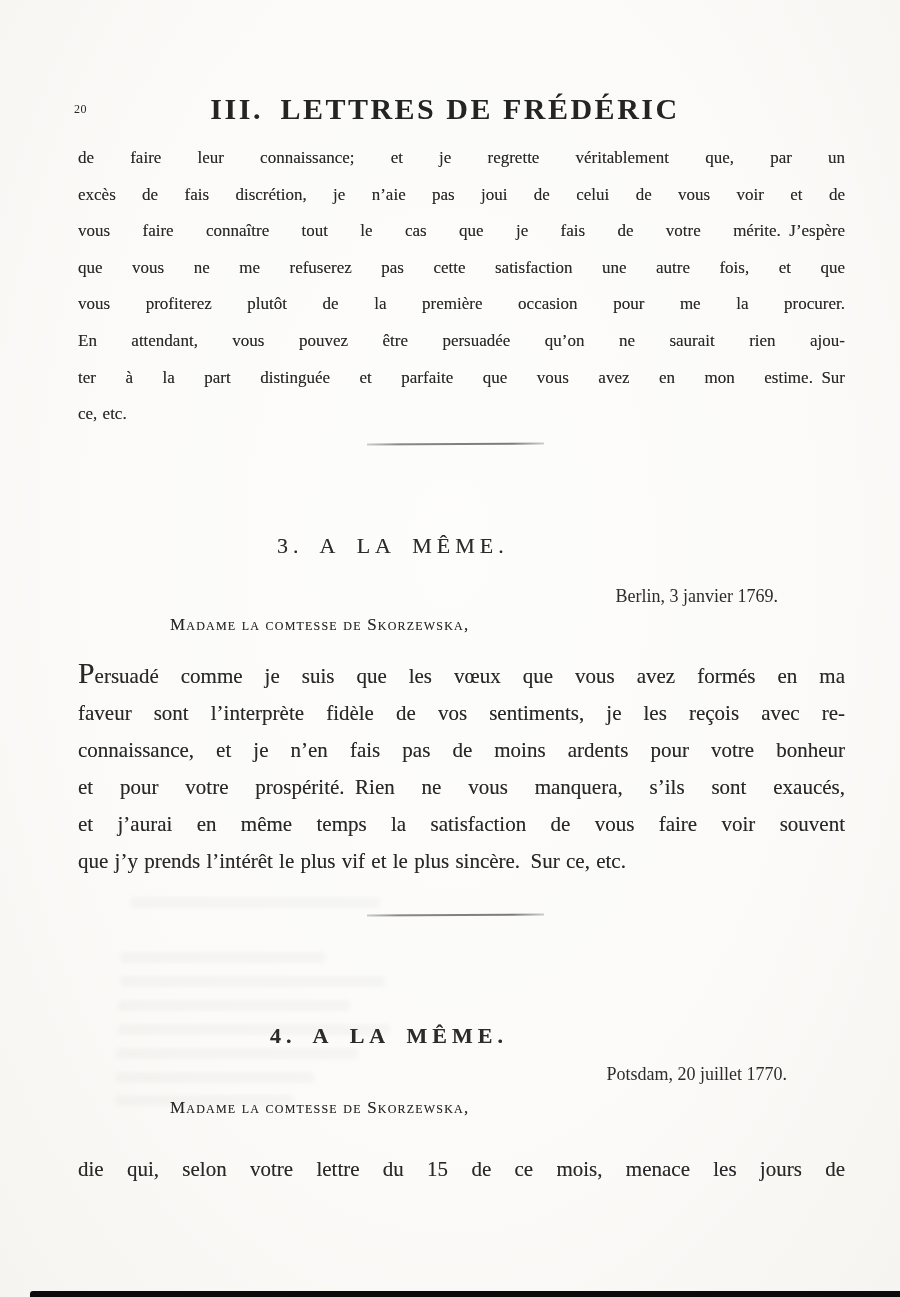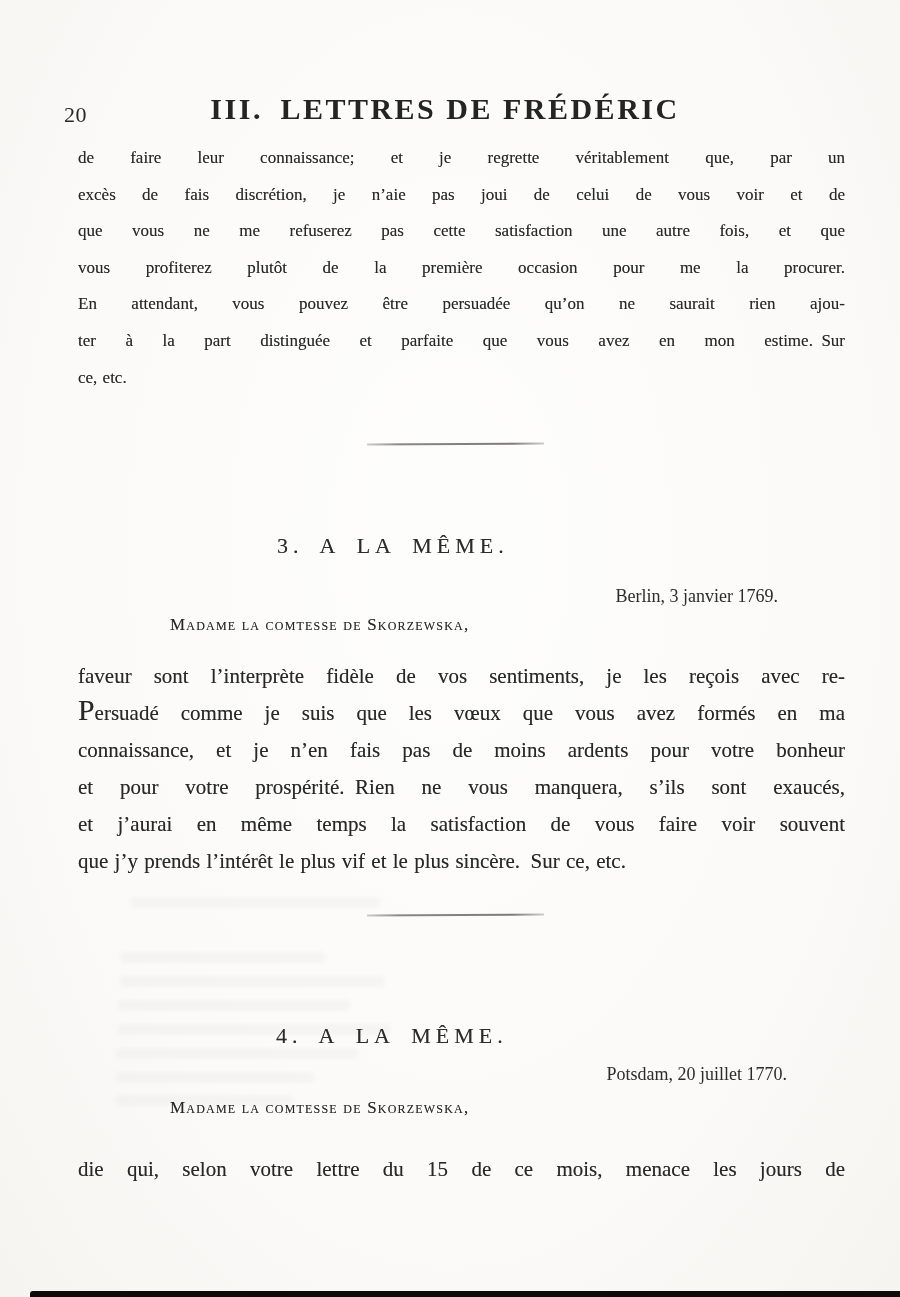--- a/index.html
+++ b/index.html
@@ -7,21 +7,21 @@
     position:relative;
     width:900px;height:1297px;
     margin:0 auto;
     overflow:hidden;
     background:radial-gradient(ellipse at 50% 42%, #fdfdfc 0%, #fbfaf8 62%, #f5f4f0 100%);
     font-family:"Liberation Serif","DejaVu Serif",serif;
     color:#282828;
   }
   .abs{position:absolute;}
   
-  .folio{top:102px;left:64px;font-size:22px;letter-spacing:.5px;}
+  .folio{top:102px;left:74px;font-size:12px;letter-spacing:.5px;}
   .running-header{
     top:92px;left:0;right:10px;text-align:center;
     font-size:30px;font-weight:bold;letter-spacing:2.5px;
     color:#242424;
   }
   
   .para{left:78px;width:767px;word-spacing:1px;text-shadow:0 0 .4px rgba(40,40,40,.45);}
   #para-continued{top:140px;font-size:17px;line-height:36.6px;}
   #body-letter3{top:658px;font-size:21px;line-height:37px;}
   #body-letter4{top:1150px;font-size:21px;line-height:38px;}
@@ -30,21 +30,21 @@
   .lettrine{font-size:1.42em;line-height:0;}
   
   .divider{height:2px;background:linear-gradient(90deg,rgba(120,118,115,.35),#8a8884 18%,#7d7b77 82%,rgba(120,118,115,.35));transform:rotate(-.25deg);}
   #divider-1{top:443px;left:367px;width:177px;}
   #divider-2{top:914px;left:367px;width:177px;}
   .letter-heading{
     font-size:22px;letter-spacing:5px;word-spacing:7px;
     color:#2b2b2b;white-space:nowrap;text-shadow:0 0 .4px rgba(40,40,40,.4);
   }
   #heading-letter3{top:533px;left:277px;}
-  #heading-letter4{top:1023px;left:276px;}
+  #heading-letter4{top:1023px;left:270px;font-weight:bold;}
   .dateline{font-size:18px;white-space:nowrap;color:#2c2c2c;}
   #dateline-letter3{top:586px;right:122px;margin-left:32px;}
   #dateline-letter4{top:1064px;right:113px;}
   .salutation{
     left:170px;font-size:17px;font-variant:small-caps;
     letter-spacing:1.2px;white-space:nowrap;color:#272727;
     text-shadow:0 0 .4px rgba(40,40,40,.4);
   }
   #salutation-letter3{top:615px;}
   #salutation-letter4{top:1098px;}
@@ -57,36 +57,37 @@
 <body>
 
 <div class="page">
 
   <div class="abs folio">20</div>
   <div class="abs running-header">III. LETTRES DE FRÉDÉRIC</div>
 
   <div class="abs para" id="para-continued">
     <div class="pline">de faire leur connaissance; et je regrette véritablement que, par un</div>
     <div class="pline">excès de fais discrétion, je n’aie pas joui de celui de vous voir et de</div>
+    <div class="pline">vous faire connaître tout le cas que je fais de votre mérite. J’espère</div>
     <div class="pline">que vous ne me refuserez pas cette satisfaction une autre fois, et que</div>
     <div class="pline">vous profiterez plutôt de la première occasion pour me la procurer.</div>
     <div class="pline">En attendant, vous pouvez être persuadée qu’on ne saurait rien ajou-</div>
     <div class="pline">ter à la part distinguée et parfaite que vous avez en mon estime. Sur</div>
     <div class="pline last">ce, etc.</div>
   </div>
 
   <div class="abs divider" id="divider-1"></div>
 
   <div class="abs letter-heading" id="heading-letter3">3. A LA MÊME.</div>
   <div class="abs dateline" id="dateline-letter3">Berlin, 3 janvier 1769.</div>
   <div class="abs salutation" id="salutation-letter3">Madame la comtesse de Skorzewska,</div>
 
   <div class="abs para" id="body-letter3">
+    <div class="pline"><span class="lettrine">P</span><span>ersuadé comme je suis que les vœux que vous avez formés en ma</span></div>
     <div class="pline">faveur sont l’interprète fidèle de vos sentiments, je les reçois avec re-</div>
-    <div class="pline"><span class="lettrine">P</span><span>ersuadé comme je suis que les vœux que vous avez formés en ma</span></div>
     <div class="pline">connaissance, et je n’en fais pas de moins ardents pour votre bonheur</div>
     <div class="pline">et pour votre prospérité. Rien ne vous manquera, s’ils sont exaucés,</div>
     <div class="pline">et j’aurai en même temps la satisfaction de vous faire voir souvent</div>
     <div class="pline last">que j’y prends l’intérêt le plus vif et le plus sincère. Sur ce, etc.</div>
   </div>
 
   <div class="abs divider" id="divider-2"></div>
 
   <div>
     <div class="ghost" style="left:130px;top:897px;width:250px;"></div>

